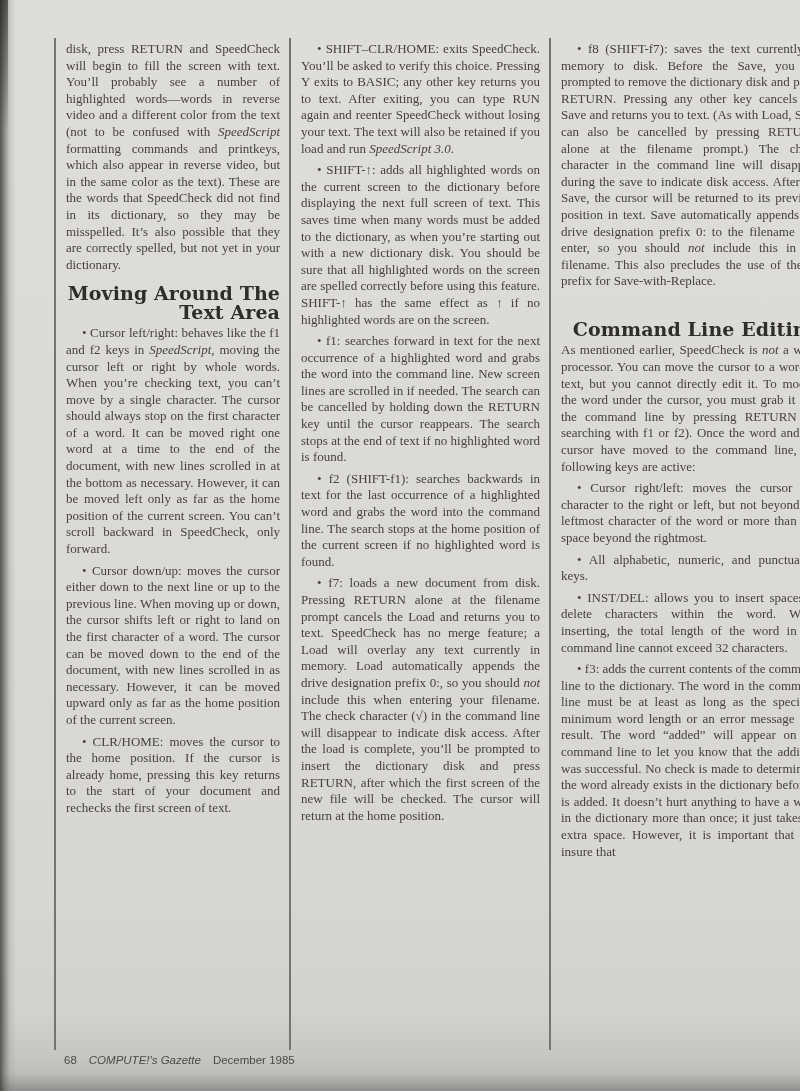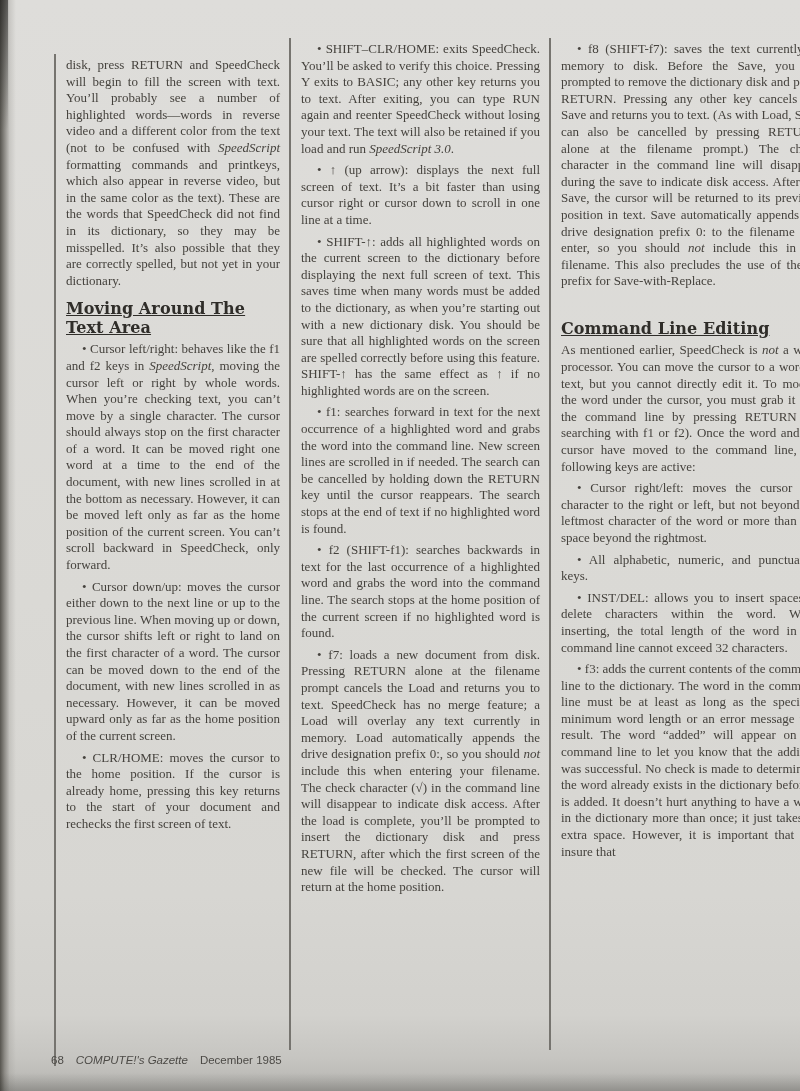--- a/index.html
+++ b/index.html
@@ -37,38 +37,37 @@
     box-sizing: border-box;
     border-left: 2px solid #76746f;
     padding: 3px 9px 0 10px;
     font-size: 13px;
     line-height: 16.6px;
     color: #45423d;
     text-align: justify;
     overflow: hidden;
     height: 100%;
   }
-  .col-1 { width: 235px; margin-top: 16px; }
+  .col-1 { width: 235px; }
   .col-2 { width: 260px; }
   .col-3 { width: 282px; border-right: 2px solid #76746f; }
   .col p { margin: 0 0 5px 0; }
   .col p.bullet { text-indent: 16px; }
   .col h3 {
     font-family: "DejaVu Serif", serif;
-    font-size: 16px; line-height: 18.5px;
+    font-size: 19px; line-height: 18.5px;
     color: #2f2d29;
     margin: 11px 0 4px 0;
-    text-align: left;
+    text-align: right;
     letter-spacing: 0.1px;
-    text-decoration: underline;
   }
   .col h3.gap-before { margin-top: 30px; }
   .col i { font-style: italic; }
   .footer {
-    position: absolute; left: 51px; top: 1054px;
+    position: absolute; left: 64px; top: 1054px;
     font-family: "Liberation Sans", sans-serif;
     font-size: 11.5px;
     color: #4c4a46;
   }
   .footer .pgnum { margin-right: 12px; }
   .footer .mag { font-style: italic; margin-right: 12px; }
 </style>
 </head>
 <body>
 
@@ -76,21 +75,20 @@
   <div class="content">
     <div class="col col-1" id="col-0">
         <p class="para">disk, press RETURN and SpeedCheck will begin to fill the screen with text. You’ll probably see a number of highlighted words—words in reverse video and a different color from the text (not to be confused with <i>SpeedScript</i> formatting commands and printkeys, which also appear in reverse video, but in the same color as the text). These are the words that SpeedCheck did not find in its dictionary, so they may be misspelled. It’s also possible that they are correctly spelled, but not yet in your dictionary.</p>
         <h3>Moving Around The Text Area</h3>
         <p class="bullet">• Cursor left/right: behaves like the f1 and f2 keys in <i>SpeedScript</i>, moving the cursor left or right by whole words. When you’re checking text, you can’t move by a single character. The cursor should always stop on the first character of a word. It can be moved right one word at a time to the end of the document, with new lines scrolled in at the bottom as necessary. However, it can be moved left only as far as the home position of the current screen. You can’t scroll backward in SpeedCheck, only forward.</p>
         <p class="bullet">• Cursor down/up: moves the cursor either down to the next line or up to the previous line. When moving up or down, the cursor shifts left or right to land on the first character of a word. The cursor can be moved down to the end of the document, with new lines scrolled in as necessary. However, it can be moved upward only as far as the home position of the current screen.</p>
         <p class="bullet">• CLR/HOME: moves the cursor to the home position. If the cursor is already home, pressing this key returns to the start of your document and rechecks the first screen of text.</p>
       </div>
     <div class="col col-2" id="col-1">
         <p class="bullet">• SHIFT–CLR/HOME: exits SpeedCheck. You’ll be asked to verify this choice. Pressing Y exits to BASIC; any other key returns you to text. After exiting, you can type RUN again and reenter SpeedCheck without losing your text. The text will also be retained if you load and run <i>SpeedScript 3.0</i>.</p>
-        <p class="bullet">• ↑ (up arrow): displays the next full screen of text. It’s a bit faster than using cursor right or cursor down to scroll in one line at a time.</p>
         <p class="bullet">• SHIFT-↑: adds all highlighted words on the current screen to the dictionary before displaying the next full screen of text. This saves time when many words must be added to the dictionary, as when you’re starting out with a new dictionary disk. You should be sure that all highlighted words on the screen are spelled correctly before using this feature. SHIFT-↑ has the same effect as ↑ if no highlighted words are on the screen.</p>
         <p class="bullet">• f1: searches forward in text for the next occurrence of a highlighted word and grabs the word into the command line. New screen lines are scrolled in if needed. The search can be cancelled by holding down the RETURN key until the cursor reappears. The search stops at the end of text if no highlighted word is found.</p>
         <p class="bullet">• f2 (SHIFT-f1): searches backwards in text for the last occurrence of a highlighted word and grabs the word into the command line. The search stops at the home position of the current screen if no highlighted word is found.</p>
         <p class="bullet">• f7: loads a new document from disk. Pressing RETURN alone at the filename prompt cancels the Load and returns you to text. SpeedCheck has no merge feature; a Load will overlay any text currently in memory. Load automatically appends the drive designation prefix 0:, so you should <i>not</i> include this when entering your filename. The check character (√) in the command line will disappear to indicate disk access. After the load is complete, you’ll be prompted to insert the dictionary disk and press RETURN, after which the first screen of the new file will be checked. The cursor will return at the home position.</p>
       </div>
     <div class="col col-3" id="col-2">
         <p class="bullet">• f8 (SHIFT-f7): saves the text currently in memory to disk. Before the Save, you are prompted to remove the dictionary disk and press RETURN. Pressing any other key cancels the Save and returns you to text. (As with Load, Save can also be cancelled by pressing RETURN alone at the filename prompt.) The check character in the command line will disappear during the save to indicate disk access. After the Save, the cursor will be returned to its previous position in text. Save automatically appends the drive designation prefix 0: to the filename you enter, so you should <i>not</i> include this in the filename. This also precludes the use of the @ prefix for Save-with-Replace.</p>
         <h3 class="gap-before">Command Line Editing</h3>
         <p class="para">As mentioned earlier, SpeedCheck is <i>not</i> a word processor. You can move the cursor to a word in text, but you cannot directly edit it. To modify the word under the cursor, you must grab it into the command line by pressing RETURN (or searching with f1 or f2). Once the word and the cursor have moved to the command line, the following keys are active:</p>
         <p class="bullet">• Cursor right/left: moves the cursor one character to the right or left, but not beyond the leftmost character of the word or more than one space beyond the rightmost.</p>

